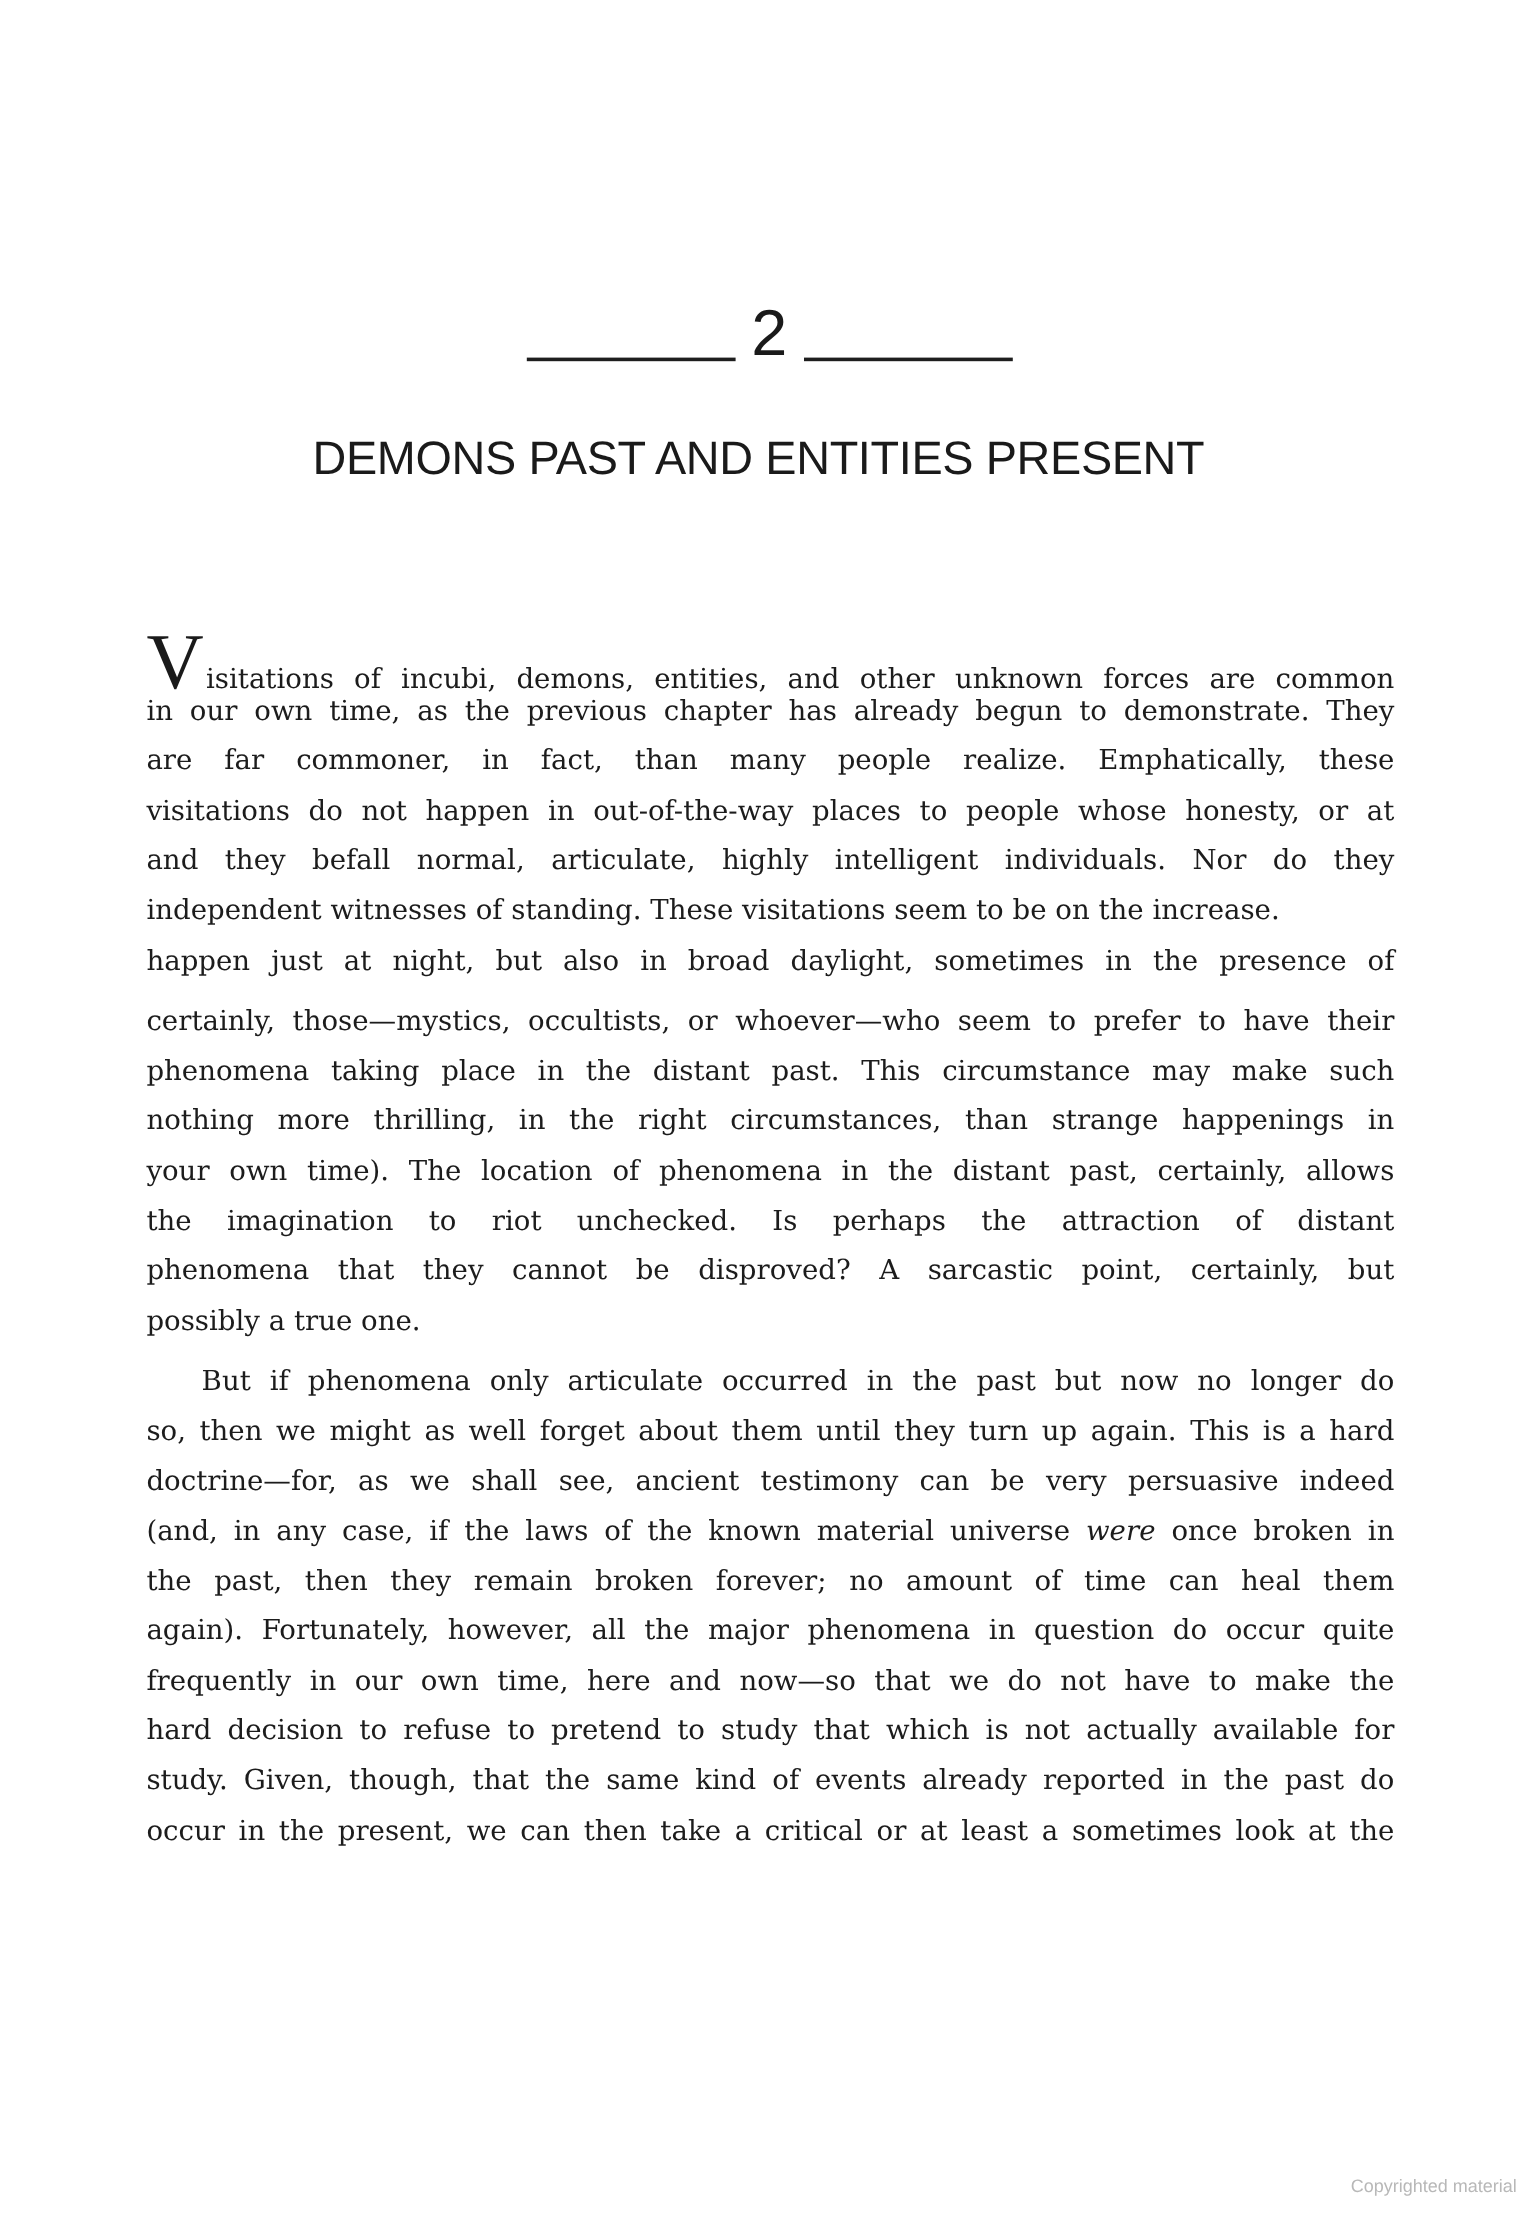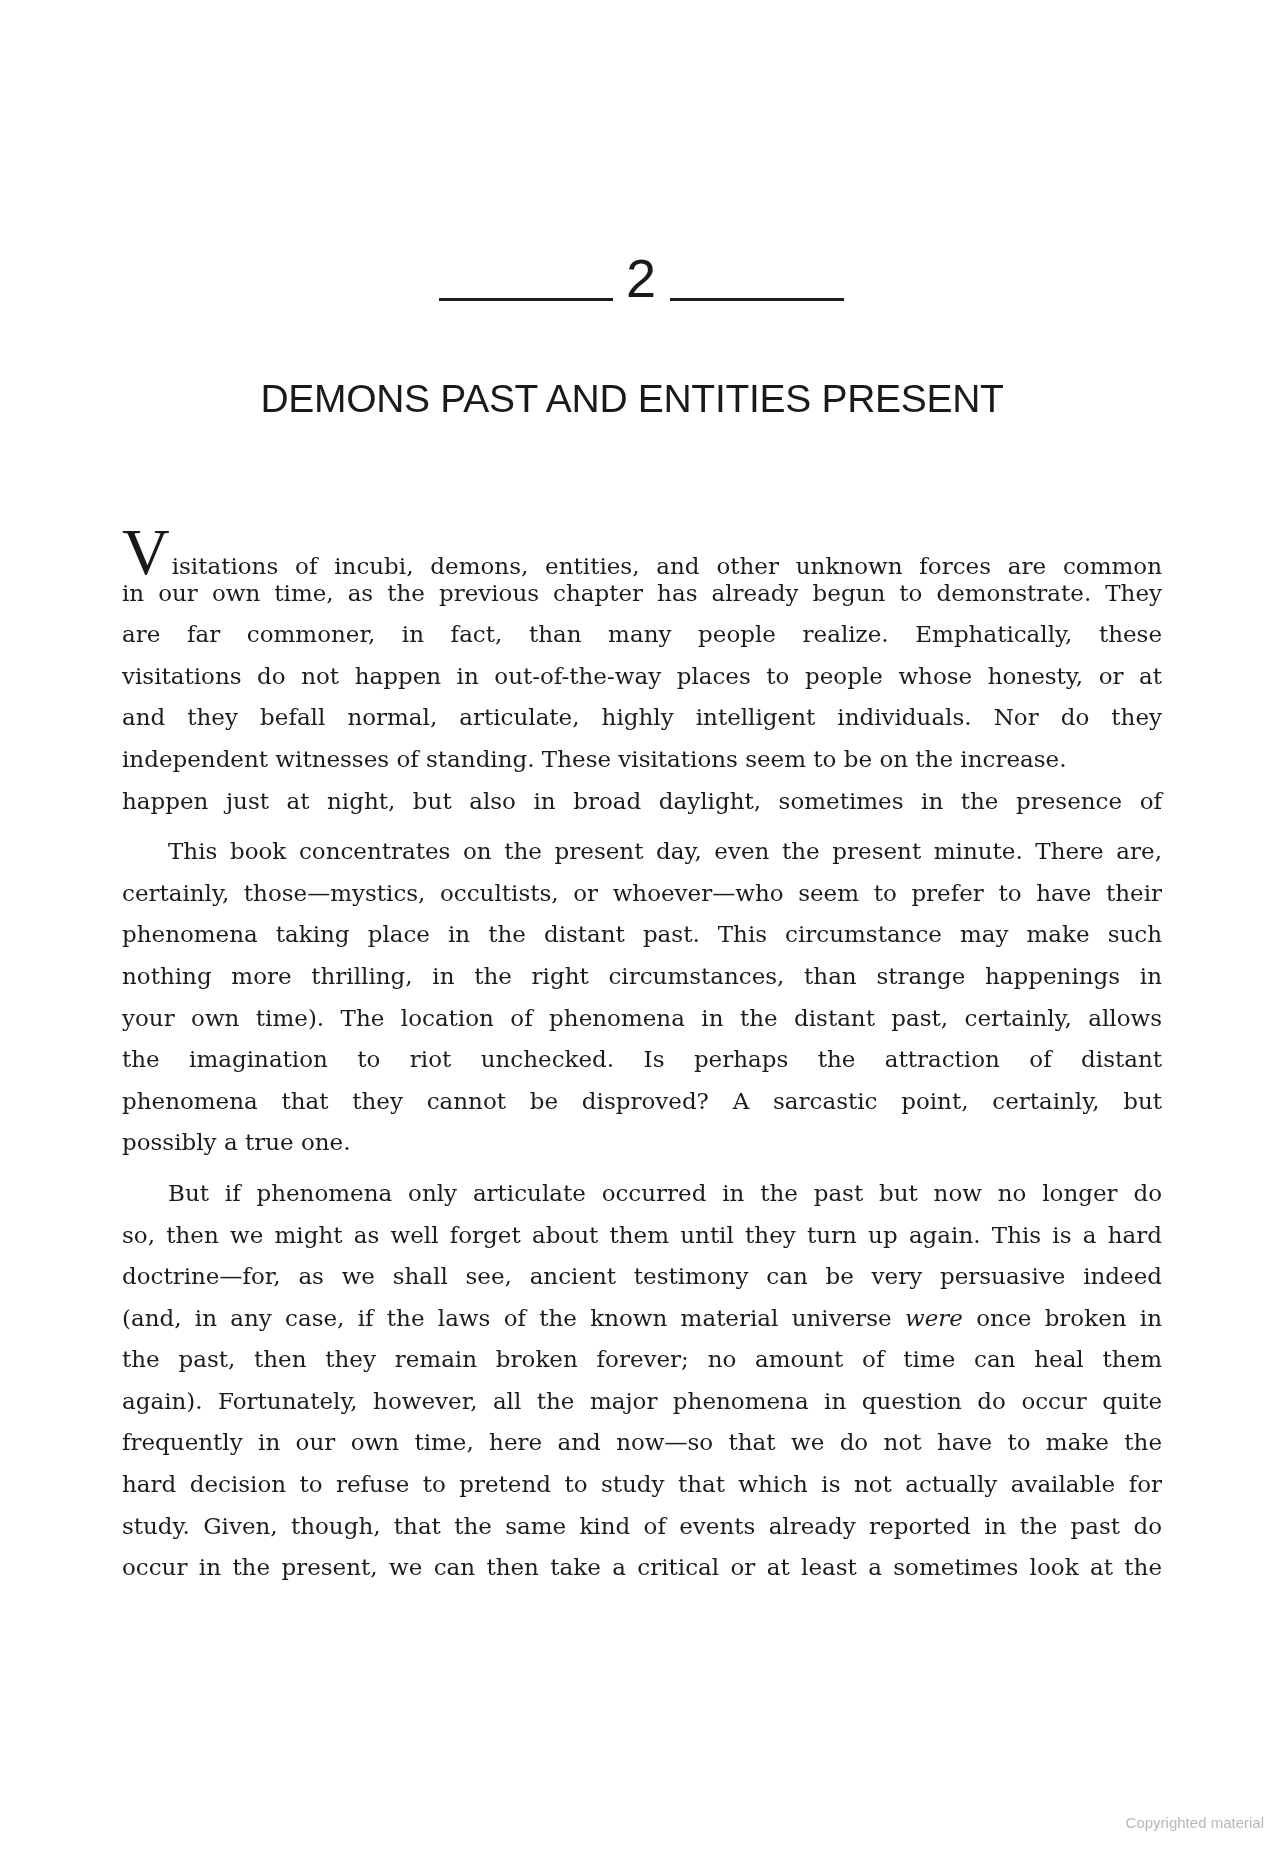--- a/index.html
+++ b/index.html
@@ -51,21 +51,20 @@
       position: absolute;
       top: 358px;
       left: 0;
       width: 1264px;
       text-align: center;
       font-family: "Liberation Sans", sans-serif;
       font-size: 39px;
       line-height: 50px;
       color: #1a1a1a;
       letter-spacing: -0.3px;
-      margin-top: 16px;
     }
     .body-text {
       position: absolute;
       top: 531px;
       left: 122px;
       width: 1040px;
       font-family: "DejaVu Serif", "Liberation Serif", serif;
       font-size: 23px;
       line-height: 41.6px;
       color: #1c1c1c;
@@ -132,21 +131,20 @@
       <span class="line"><span class="line-inner"><span class="dropcap">V</span><span>isitations of incubi, demons, entities, and other unknown forces are common</span></span></span>
       <span class="line"><span class="line-inner">in our own time, as the previous chapter has already begun to demonstrate. They</span></span>
       <span class="line"><span class="line-inner">are far commoner, in fact, than many people realize. Emphatically, these</span></span>
       <span class="line"><span class="line-inner">visitations do not happen in out-of-the-way places to people whose honesty, or at</span></span>
       <span class="line"><span class="line-inner">and they befall normal, articulate, highly intelligent individuals. Nor do they</span></span>
       <span class="line last"><span class="line-inner">independent witnesses of standing. These visitations seem to be on the increase.</span></span>
       <span class="line"><span class="line-inner">happen just at night, but also in broad daylight, sometimes in the presence of</span></span>
     </div>
 
     <div class="para">
-      <span class="line indent"><span class="line-inner">This book concentrates on the present day, even the present minute. There are,</span></span>
       <span class="line"><span class="line-inner">certainly, those—mystics, occultists, or whoever—who seem to prefer to have their</span></span>
       <span class="line"><span class="line-inner">phenomena taking place in the distant past. This circumstance may make such</span></span>
       <span class="line"><span class="line-inner">nothing more thrilling, in the right circumstances, than strange happenings in</span></span>
       <span class="line"><span class="line-inner">your own time). The location of phenomena in the distant past, certainly, allows</span></span>
       <span class="line"><span class="line-inner">the imagination to riot unchecked. Is perhaps the attraction of distant</span></span>
       <span class="line"><span class="line-inner">phenomena that they cannot be disproved? A sarcastic point, certainly, but</span></span>
       <span class="line last"><span class="line-inner">possibly a true one.</span></span>
     </div>
 
     <div class="para">

